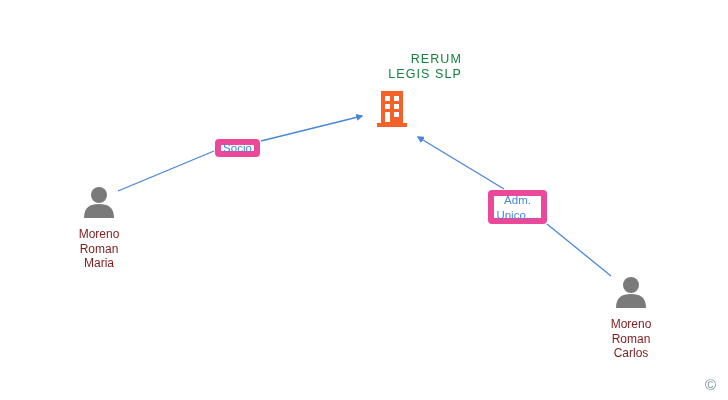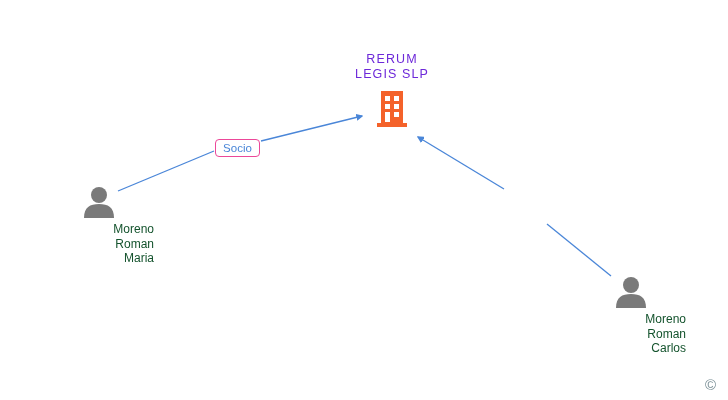--- a/index.html
+++ b/index.html
@@ -27,57 +27,58 @@
 
   
   .company-node {
     position: absolute;
     left: 322px;
     top: 52px;
     width: 140px;
     text-align: center;
   }
   .company-title {
-    color: #6d28d9;
+    color: #15803d;
     font-size: 12.5px;
     line-height: 15px;
     letter-spacing: 1.1px;
     white-space: pre-line;
+    text-align: right;
   }
   .company-icon {
     margin-top: 6px;
     display: inline-block;
     line-height: 0;
   }
 
   
   .person-node {
     position: absolute;
     width: 110px;
     text-align: center;
   }
   .person-icon {
     line-height: 0;
     display: inline-block;
   }
   .person-label {
-    color: #14532d;
+    margin-top: 5px;
+    color: #7f1d1d;
     font-size: 12px;
     line-height: 14.5px;
     white-space: pre-line;
-    text-align: right;
   }
   #person-left  { left: 44px;  top: 186px; }
   #person-right { left: 576px; top: 276px; }
 
   
   .rel-label {
     position: absolute;
     box-sizing: border-box;
-    border: 1px solid #ec4899;
+    border: 6px solid #ec4899;
     border-radius: 4px;
     background: #ffffff;
     color: #4a86d8;
     font-size: 11.5px;
     line-height: 15px;
     text-align: center;
     white-space: pre-line;
     display: flex;
     align-items: center;
     justify-content: center;
@@ -177,18 +178,20 @@
         <circle cx="17" cy="9" r="8" fill="#7a7a7a"></circle>
         <path d="M 2 32 C 2 21 8 18 17 18 C 26 18 32 21 32 32 Z" fill="#7a7a7a"></path>
       </svg>
     </div>
     <div class="person-label">Moreno
 Roman
 Carlos</div>
   </div>
 
   <div class="rel-label" id="rel-socio">Socio</div>
+  <div class="rel-label" id="rel-adm">Adm.
+Unico,...</div>
 
   <div class="watermark">
     <span class="wm-copy">©</span>
   </div>
 
 </div>
 
 </body></html>

